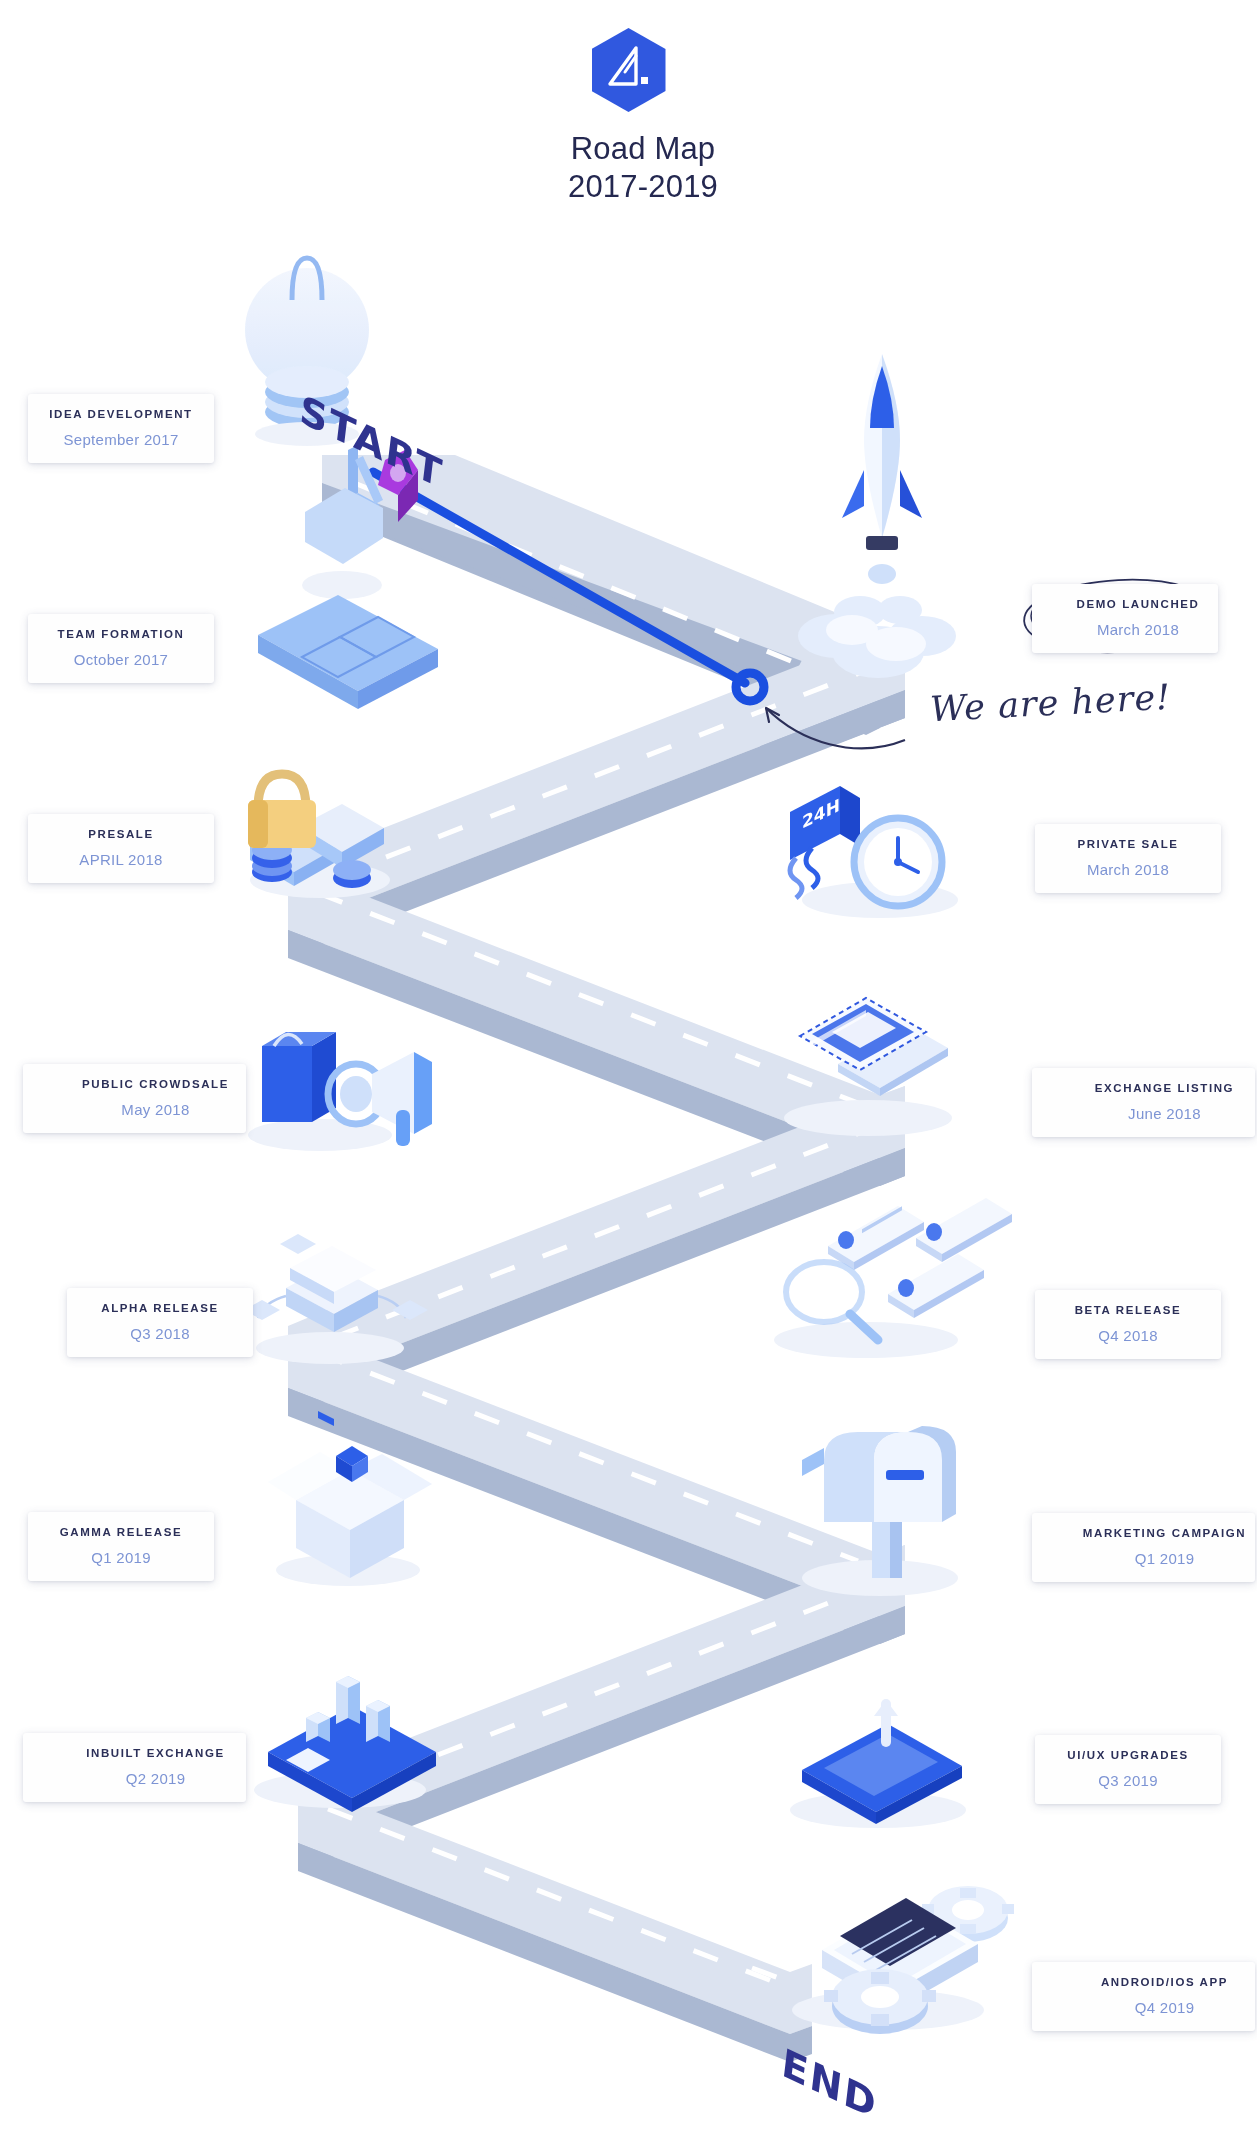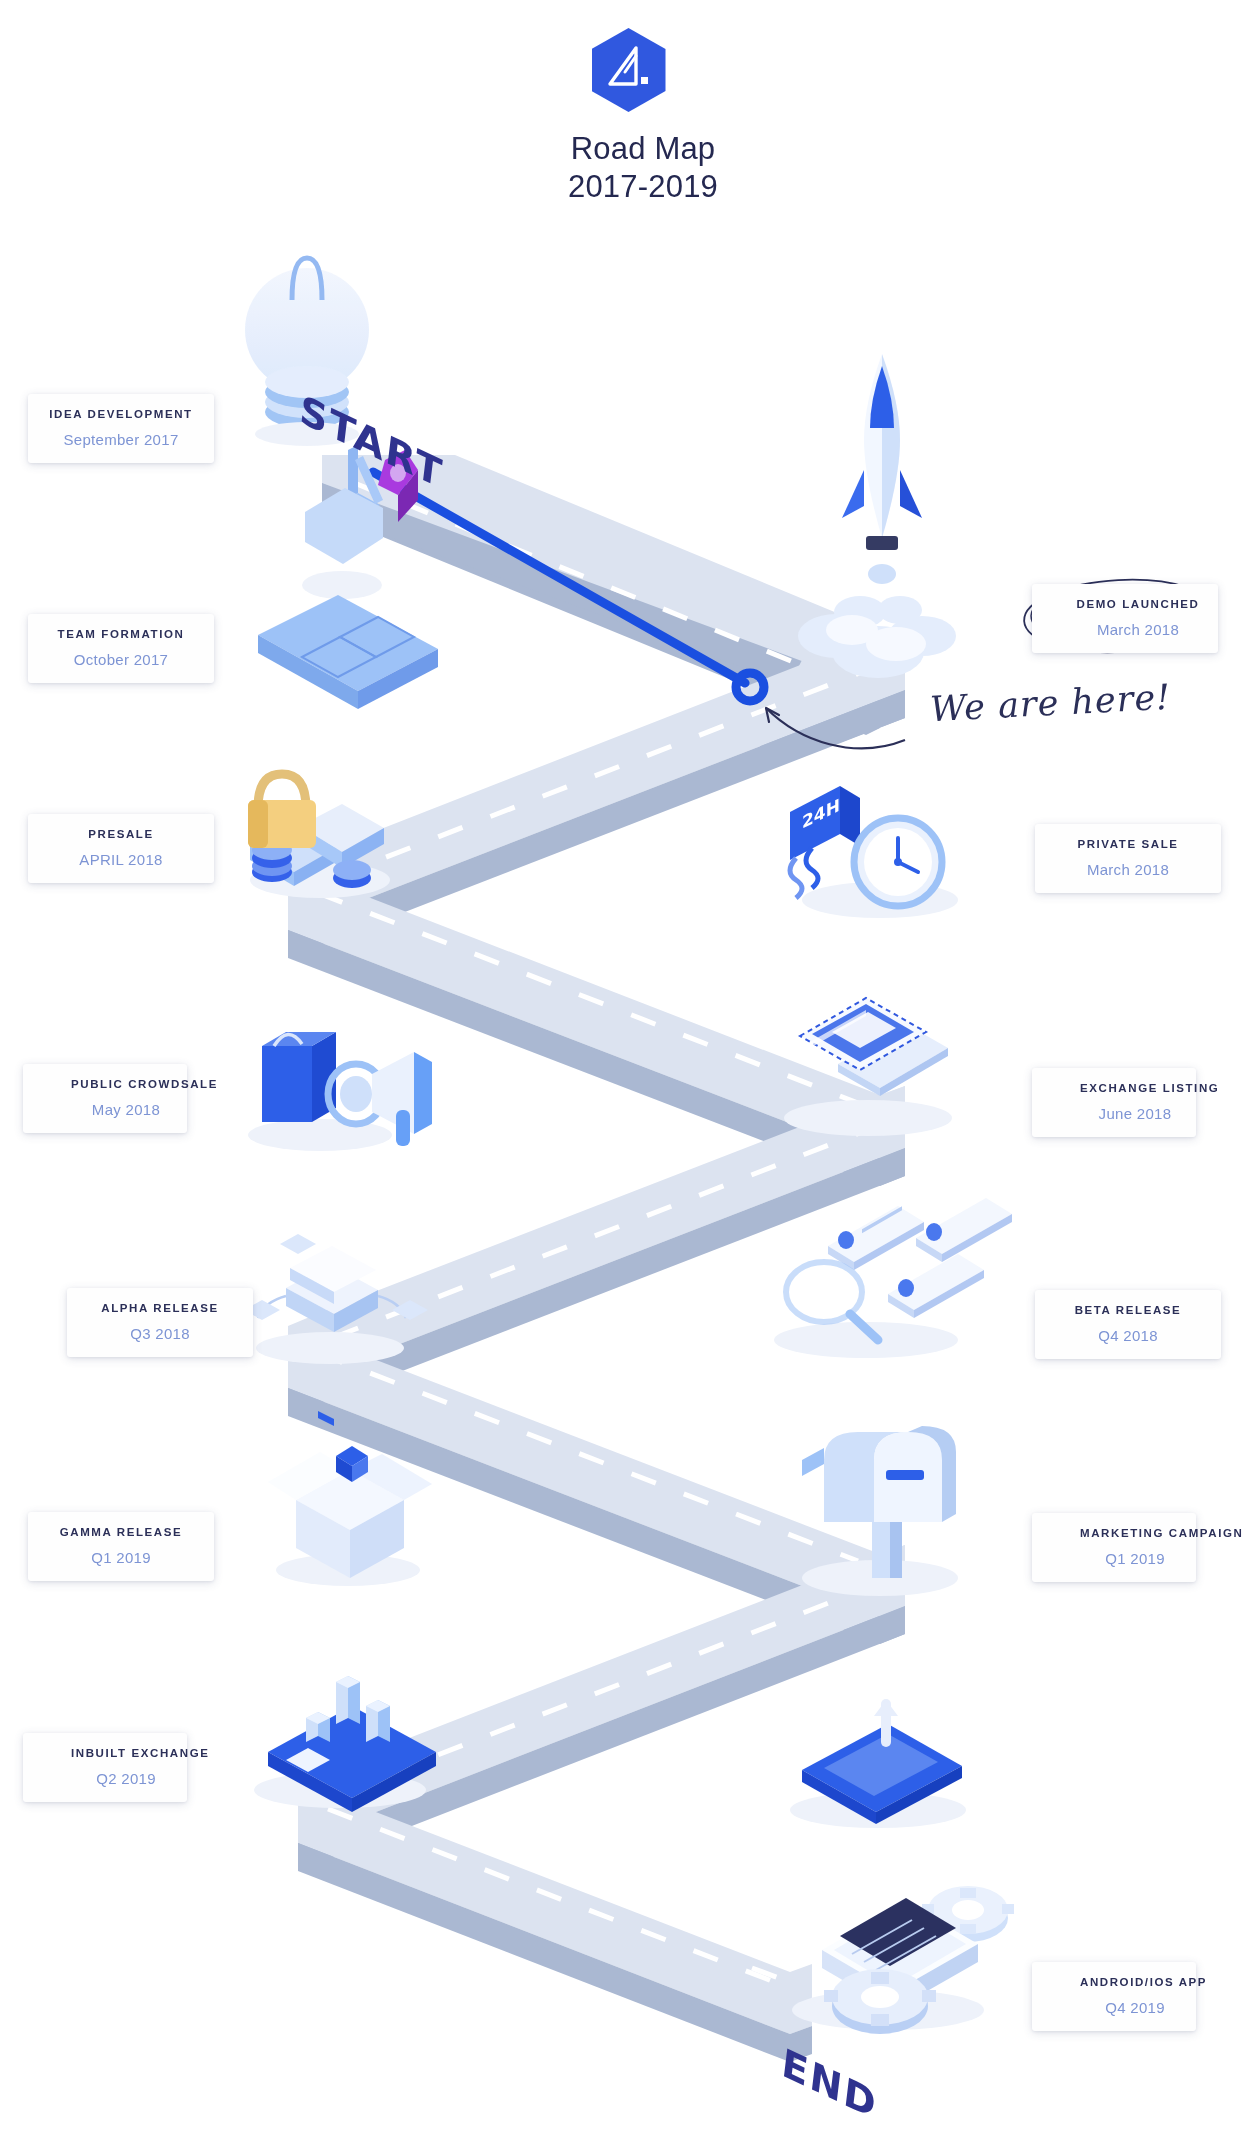--- a/index.html
+++ b/index.html
@@ -40,21 +40,21 @@
   }
   .card .c-title {
     color:#2b2f58; font-size:11.5px; font-weight:700;
     letter-spacing:1.6px; text-transform:uppercase; line-height:1.2;
     white-space:nowrap;
   }
   .card .c-date {
     color:#7d94d4; font-size:15px; font-weight:400;
     margin-top:9px; letter-spacing:.3px;
   }
-  .card.wide { width:164px;padding-left:48px; }
+  .card.wide { width:223px;padding-left:48px; }
 
   
   #circle-scribble { position:absolute; left:1018px; top:572px; pointer-events:none; }
 
   
   #we-are-here {
     position:absolute; left:930px; top:683px;
     color:#2b2f58; font-size:35px;
     font-family:"DejaVu Serif", serif;
     font-style:italic; letter-spacing:1px;
@@ -468,18 +468,22 @@
     <div class="c-date">June 2018</div>
   </div>
   <div class="card" style="left:1035px; top:1290px;">
     <div class="c-title">BETA RELEASE</div>
     <div class="c-date">Q4 2018</div>
   </div>
   <div class="card wide" style="left:1032px; top:1513px;">
     <div class="c-title">MARKETING CAMPAIGN</div>
     <div class="c-date">Q1 2019</div>
   </div>
+  <div class="card" style="left:1035px; top:1735px;">
+    <div class="c-title">UI/UX UPGRADES</div>
+    <div class="c-date">Q3 2019</div>
+  </div>
   <div class="card wide" style="left:1032px; top:1962px;text-align:center;">
     <div class="c-title">ANDROID/IOS APP</div>
     <div class="c-date">Q4 2019</div>
   </div>
 
 </div>
 
 </body></html>

